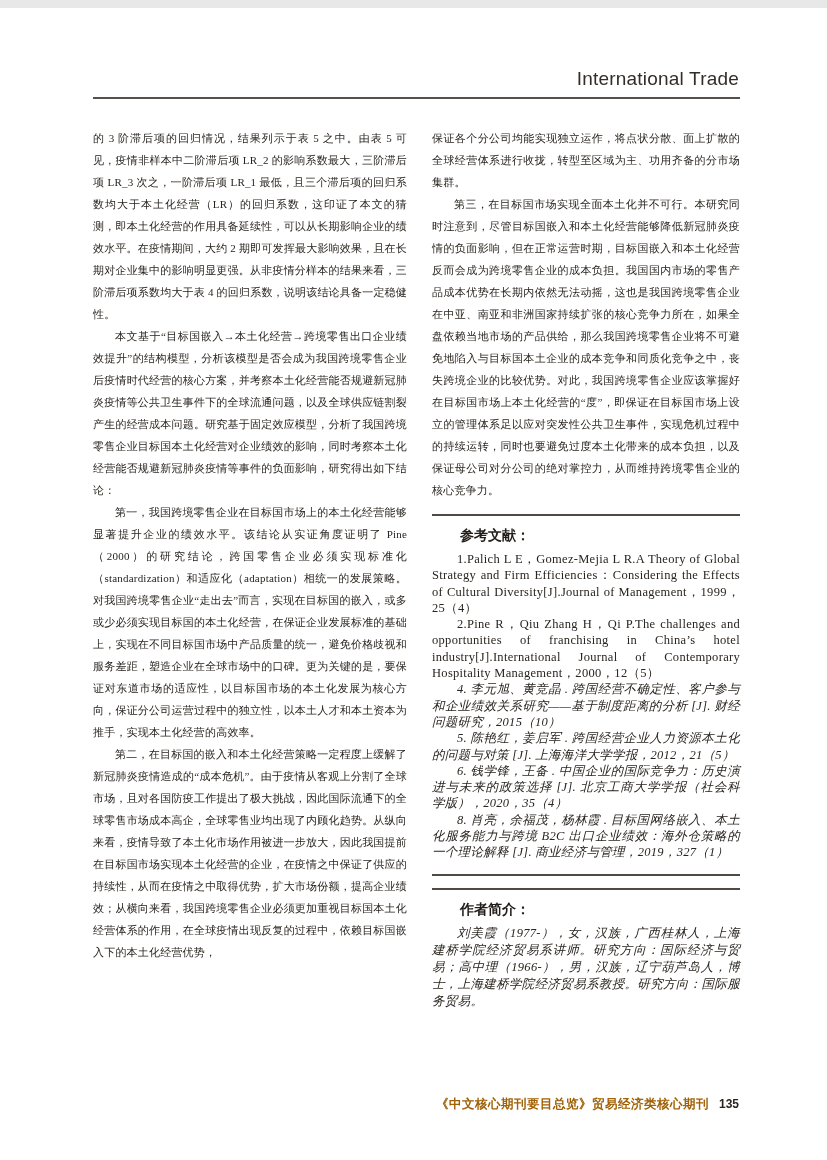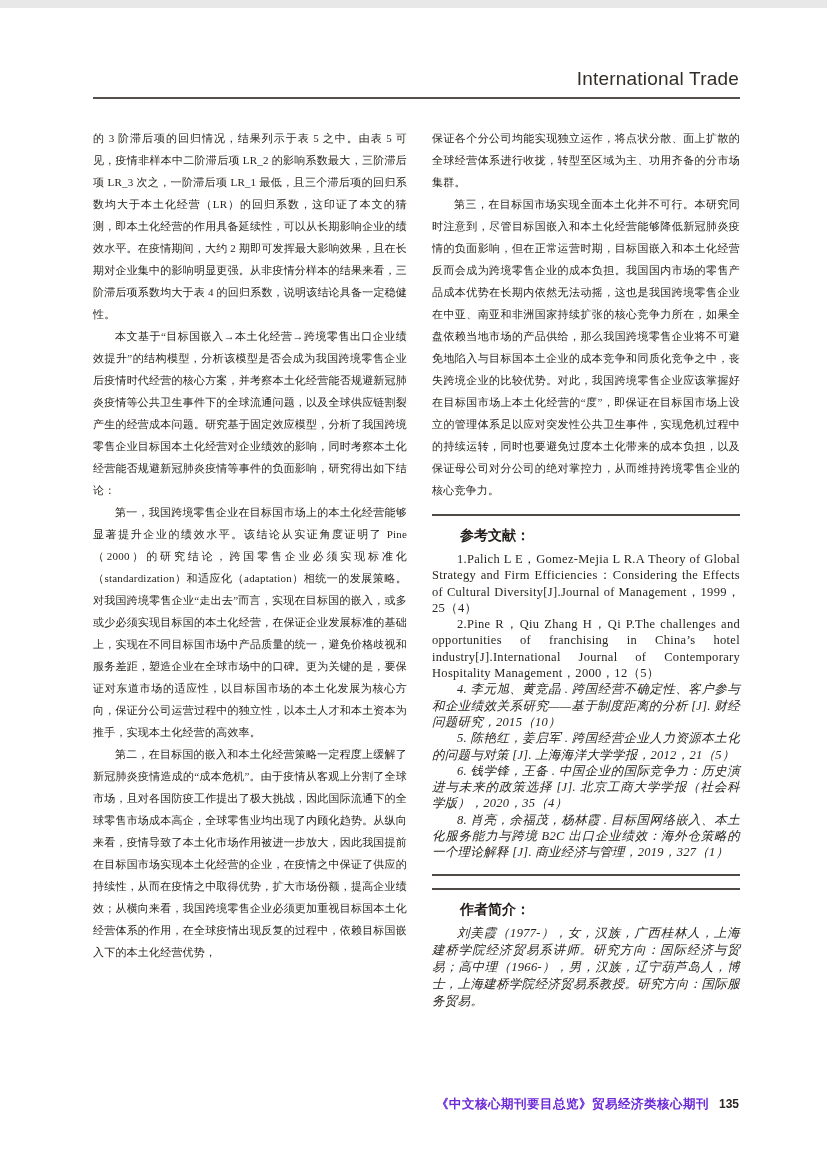--- a/index.html
+++ b/index.html
@@ -96,21 +96,21 @@
     top: 1088px;
     right: 88px;
     display: flex;
     align-items: baseline;
     gap: 10px;
     font-family: "Liberation Sans", "DejaVu Sans", sans-serif;
   }
   .footer .note {
     font-size: 12.5px;
     font-weight: bold;
-    color: #6d28d9;
+    color: #a16207;
     letter-spacing: 0.5px;
   }
   .footer .pagenum {
     font-size: 12px;
     font-weight: bold;
     color: #2a2420;
   }
 </style>
 </head>
 <body>

